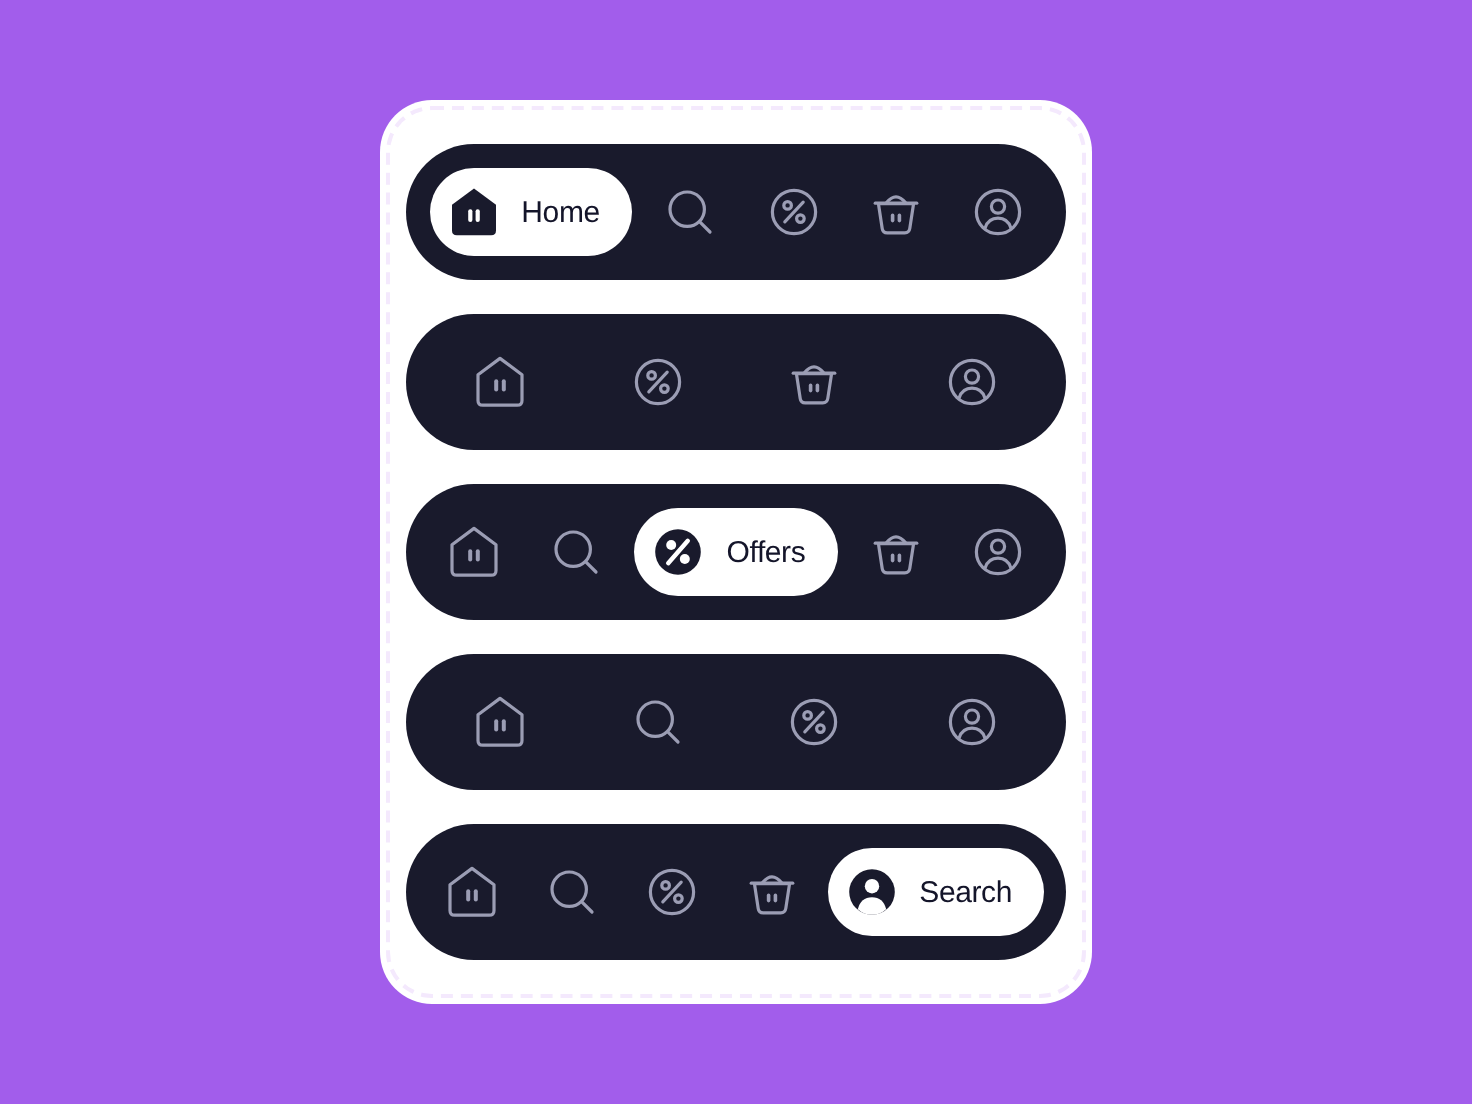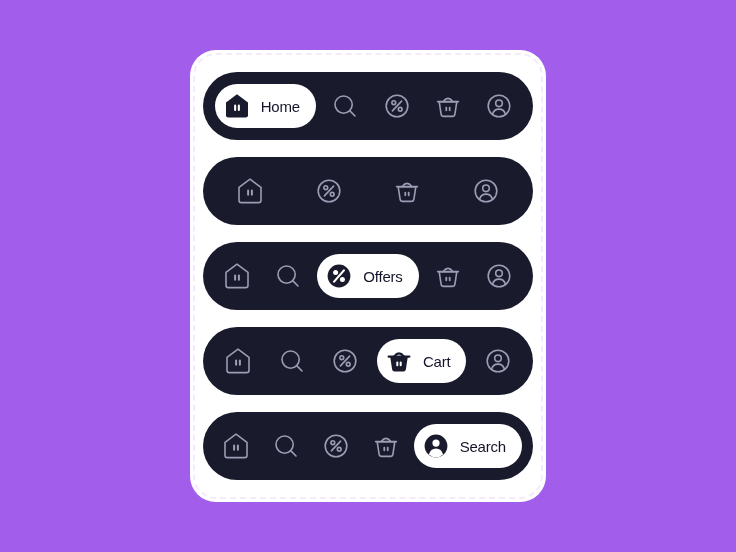--- a/index.html
+++ b/index.html
@@ -315,32 +315,20 @@
           <svg width="32" height="32" viewBox="0 0 32 32">
             <g class="ic-stroke">
               <circle cx="16" cy="16" r="10.8"></circle>
               <path d="M20.6 11.1 L11.4 20.9"></path>
               <circle cx="12.8" cy="12.7" r="1.9"></circle>
               <circle cx="19.2" cy="19.3" r="1.9"></circle>
             </g>
           </svg>
         </span>
       </div>
-      <div class="nav-item active">
-        <span class="icon-wrap">
-          <svg width="32" height="32" viewBox="0 0 32 32">
-            <path class="ic-solid-stroke" d="M11.2 11.4 Q16 5.4 20.8 11.4"></path>
-            <path class="ic-solid-stroke" d="M5.6 11.6 L26.4 11.6"></path>
-            <path class="ic-solid" d="M7.2 11.8 L9.1 24.2 Q9.4 26.4 11.6 26.4 L20.4 26.4 Q22.6 26.4 22.9 24.2 L24.8 11.8 Z"></path>
-            <rect class="ic-knock" x="13.3" y="16.6" width="2" height="4.6" rx="1"></rect>
-            <rect class="ic-knock" x="16.7" y="16.6" width="2" height="4.6" rx="1"></rect>
-          </svg>
-        </span>
-        <span class="nav-label">Cart</span>
-      </div>
       <div class="nav-item inactive">
         <span class="icon-wrap">
           <svg width="32" height="32" viewBox="0 0 32 32">
             <g class="ic-stroke">
               <circle cx="16" cy="16" r="10.8"></circle>
               <circle cx="16" cy="13.3" r="3.3"></circle>
               <path d="M9.6 23.9 Q11.2 19.1 16 19.1 Q20.8 19.1 22.4 23.9"></path>
             </g>
           </svg>
         </span>

